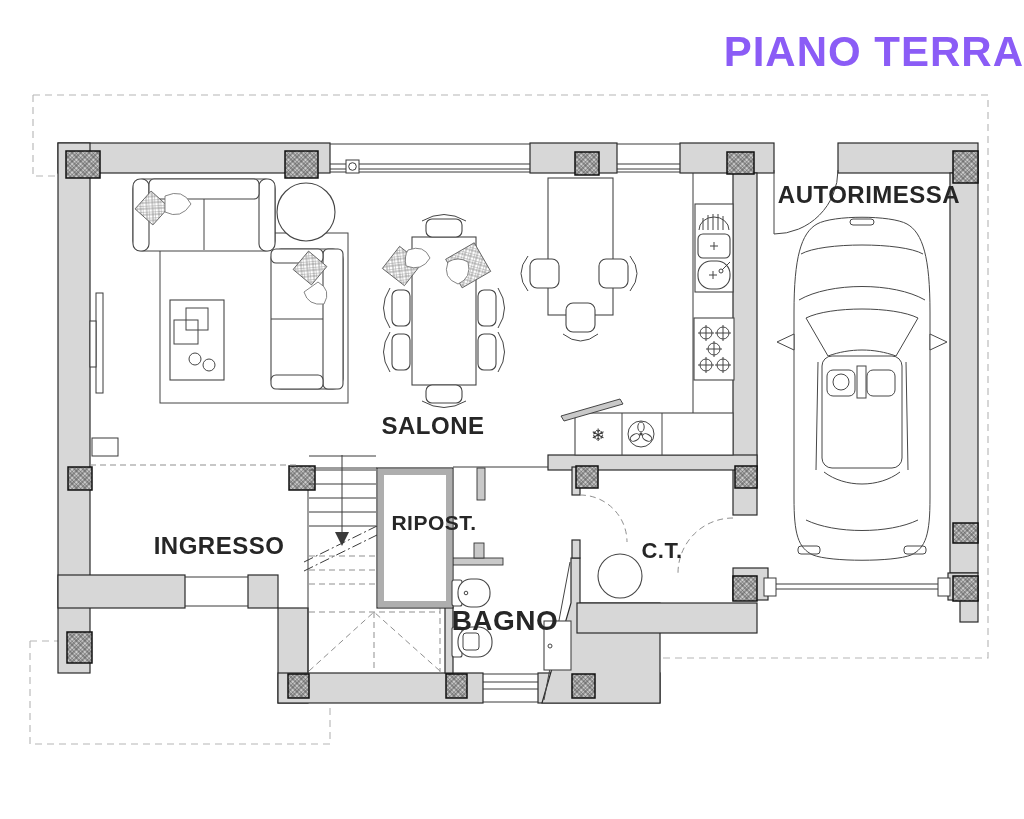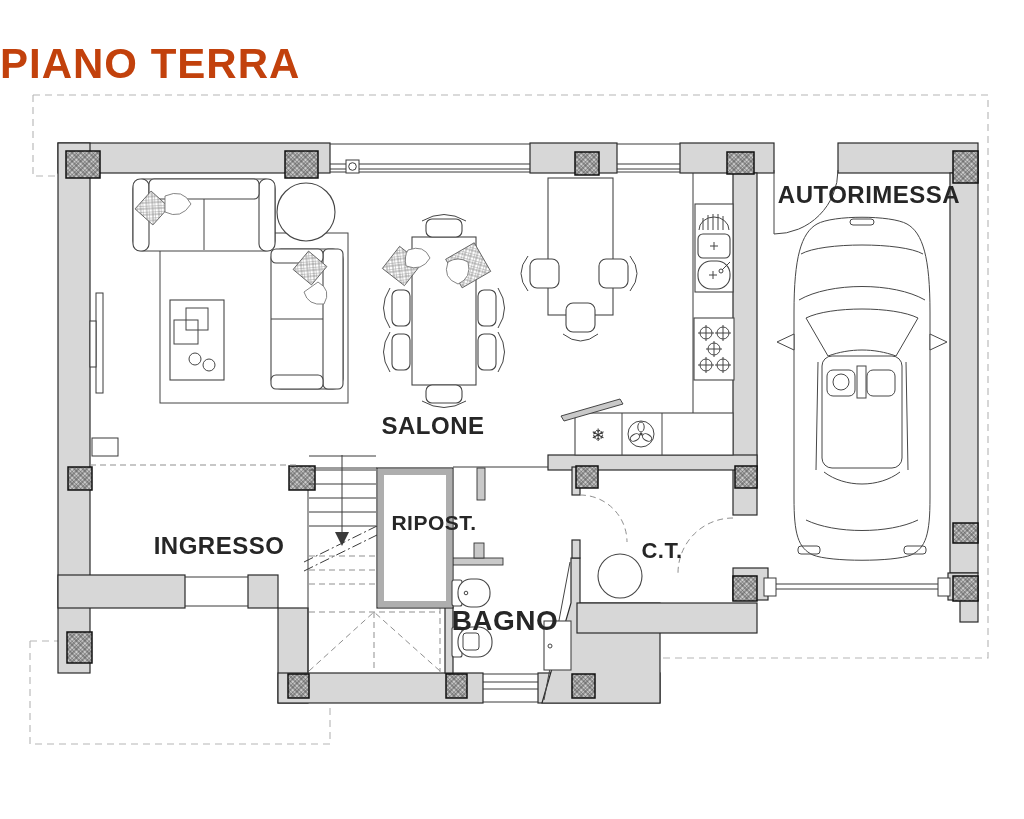--- a/index.html
+++ b/index.html
@@ -1,22 +1,21 @@
 <!DOCTYPE html>
 <html style="--c-wall: #d7d7d7; --c-line: #1c1c1c; --c-label: #262626; --c-dash: #b5b5b5;"><head>
 <meta charset="utf-8">
 <style>
   html,body{margin:0;padding:0;background:#fff;}
   body{width:1024px;height:819px;overflow:hidden;font-family:"Liberation Sans",sans-serif;}
   .stage{position:relative;width:1024px;height:819px;background:#fff;}
   .plan-title{
-    position:absolute;top:28px;left:0;width:100%;text-align:left;
-    font-size:42px;font-weight:bold;letter-spacing:1px;color:#c2410c;
+    position:absolute;top:28px;left:0;width:100%;text-align:right;
+    font-size:42px;font-weight:bold;letter-spacing:1px;color:#8b5cf6;
     font-family:"Liberation Sans",sans-serif;
-    margin-top:12px;
   }
   svg{position:absolute;top:0;left:0;}
   .wall{fill:var(--c-wall,#d7d7d7);stroke:#2a2a2a;stroke-width:1.2;}
   .col{fill:url(#xh);stroke:#111;stroke-width:1.5;}
   .tl{stroke:#3a3a3a;stroke-width:1;fill:none;}
   .tlw{stroke:#3a3a3a;stroke-width:1;fill:#fff;}
   .furn{fill:#fff;stroke:#454545;stroke-width:1.1;}
   .fline{fill:none;stroke:#454545;stroke-width:1;}
   .dash{fill:none;stroke:var(--c-dash,#b5b5b5);stroke-width:1.1;stroke-dasharray:7 5;}
   .ddash{fill:none;stroke:#8f8f8f;stroke-width:1;stroke-dasharray:6 4;}

